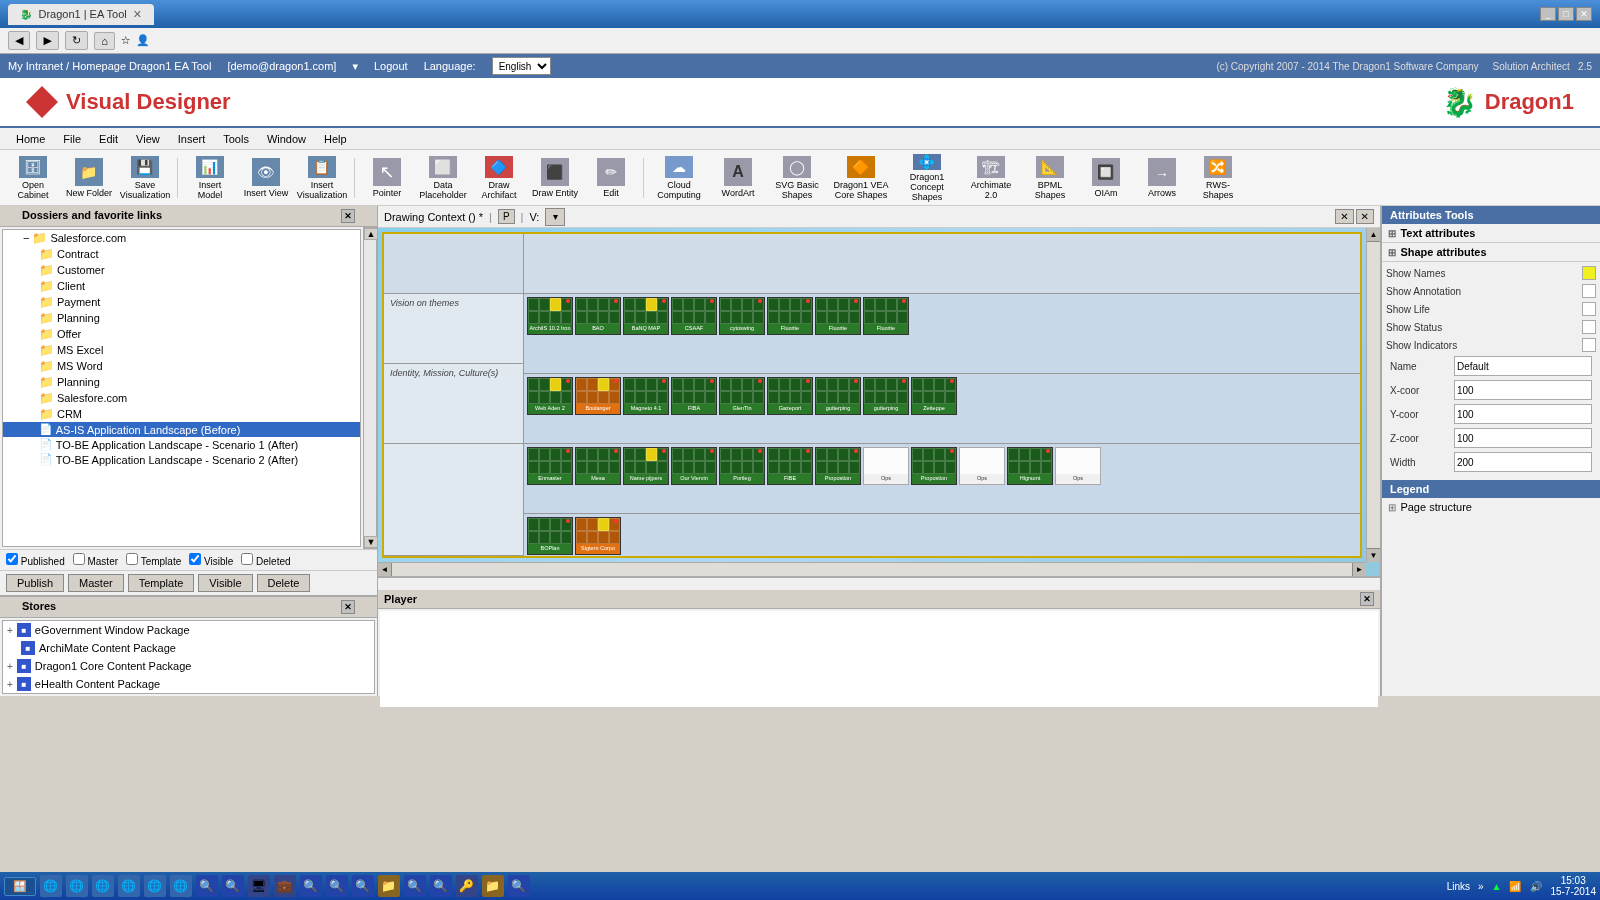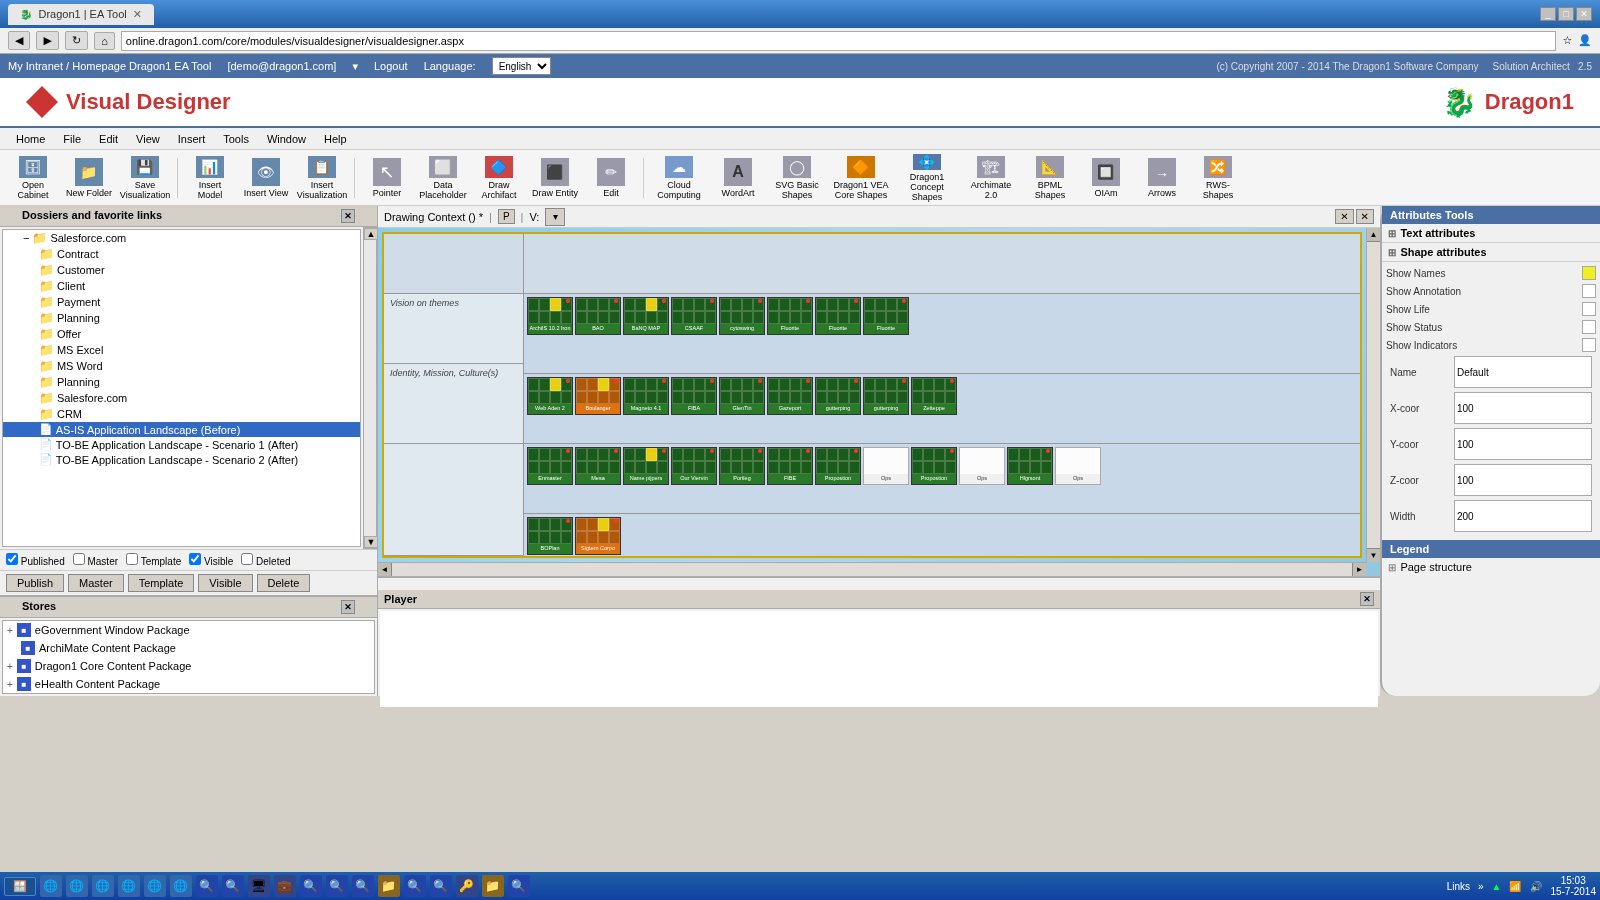--- a/index.html
+++ b/index.html
@@ -337,21 +337,20 @@
       margin: 2px;
     }
 
     
     .right-panel {
       width: 220px;
       background: #f0f0f0;
       border-left: 2px solid #aaa;
       display: flex;
       flex-direction: column;
-      border-radius: 15px;
     }
 
     .attr-tools-header {
       background: #4a6fa5;
       color: white;
       padding: 3px 8px;
       font-size: 11px;
       font-weight: bold;
     }
 
@@ -387,21 +386,21 @@
     }
     .attr-name-row {
       display: flex;
       align-items: center;
       padding: 2px 4px;
       gap: 4px;
       font-size: 10px;
     }
     .attr-input {
       flex: 1;
-      height: 32px;
+      height: 20px;
       border: 1px solid #aaa;
       padding: 0 2px;
       font-size: 10px;
     }
 
     .legend-header {
       background: #4a6fa5;
       color: white;
       padding: 3px 8px;
       font-size: 11px;
@@ -583,21 +582,20 @@
     <div class="win-btn">□</div>
     <div class="win-btn">✕</div>
   </div>
 </div>
 
 <div class="browser-addressbar">
   <button class="nav-btn">◀</button>
   <button class="nav-btn">▶</button>
   <button class="nav-btn">↻</button>
   <button class="nav-btn">⌂</button>
-  <input class="address-input" type="text" value="online.dragon1.com/core/modules/visualdesigner/visualdesigner.aspx" style="">
   <span>☆</span>
   <span>👤</span>
 </div>
 
 <div class="app-navbar">
   <a href="#">My Intranet / Homepage Dragon1 EA Tool</a>
   <span>[demo@dragon1.com]</span>
   <span>▾</span>
   <a href="#">Logout</a>
   <span>Language:</span>

